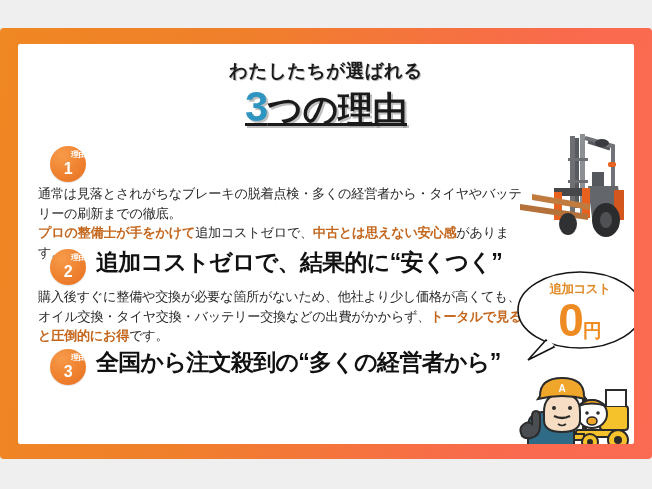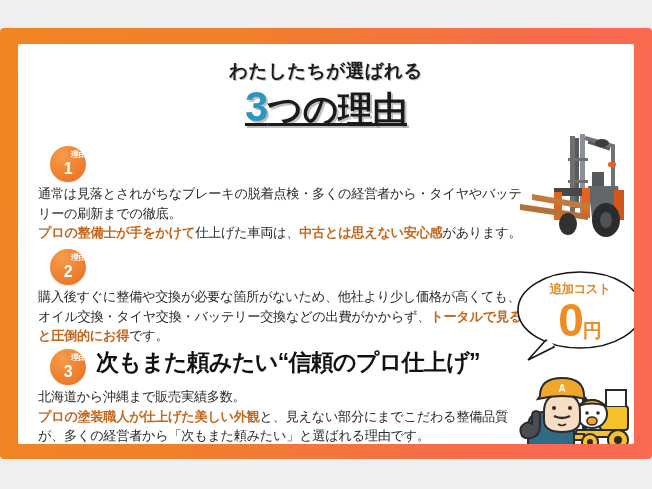--- a/index.html
+++ b/index.html
@@ -214,48 +214,45 @@
 
     <div class="reason" id="reason-1">
       <div class="reason-head">
         <div class="badge">
           <span class="badge-label">理由</span>
           <span class="badge-num">1</span>
         </div>
       </div>
       <div class="reason-body">
           <div><span>通常は見落とされがちなブレーキの脱着点検・多くの経営者から・タイヤやバッテリーの刷新までの徹底。</span></div>
-          <div><span class="hl">プロの整備士が手をかけて</span><span>仕上げた車両は、</span><span class="hl">中古とは思えない安心感</span><span>があります。</span></div>
+          <div><span class="hl">プロの整備士が手をかけて</span><span>追加コストゼロで、</span><span class="hl">中古とは思えない安心感</span><span>があります。</span></div>
         </div>
     </div>
 
     <div class="reason" id="reason-2">
       <div class="reason-head">
         <div class="badge">
           <span class="badge-label">理由</span>
           <span class="badge-num">2</span>
         </div>
+        <div class="reason-title">追加コストゼロで、結果的に“安くつく”</div>
       </div>
       <div class="reason-body">
           <div><span>購入後すぐに整備や交換が必要な箇所がないため、他社より少し価格が高くても、オイル交換・タイヤ交換・バッテリー交換などの出費がかからず、</span><span class="hl">トータルで見ると圧倒的にお得</span><span>です。</span></div>
         </div>
     </div>
 
     <div class="reason" id="reason-3">
       <div class="reason-head">
         <div class="badge">
           <span class="badge-label">理由</span>
           <span class="badge-num">3</span>
         </div>
-        <div class="reason-title">次もまた頼みたい“信頼のプロ仕上げ”</div>
-      </div>
-      <div class="reason-body">
-          <div><span>北海道から沖縄まで販売実績多数。</span></div>
-          <div><span class="hl">プロの塗装職人が仕上げた美しい外観</span><span>と、見えない部分にまでこだわる整備品質が、多くの経営者から「次もまた頼みたい」と選ばれる理由です。</span></div>
-        </div>
+        <div class="reason-title">全国から注文殺到の“多くの経営者から”</div>
+      </div>
     </div>
 
     <div id="forklift-photo">
       <svg viewBox="0 0 120 130" width="120" height="130">
 
         <rect x="52" y="8" width="5" height="78" fill="#6d6f73"></rect>
         <rect x="62" y="6" width="5" height="80" fill="#8c8f93"></rect>
         <rect x="57" y="10" width="4" height="70" fill="#575a5e"></rect>
         <rect x="50" y="30" width="20" height="3" fill="#6d6f73"></rect>
         <rect x="50" y="52" width="20" height="3" fill="#6d6f73"></rect>

